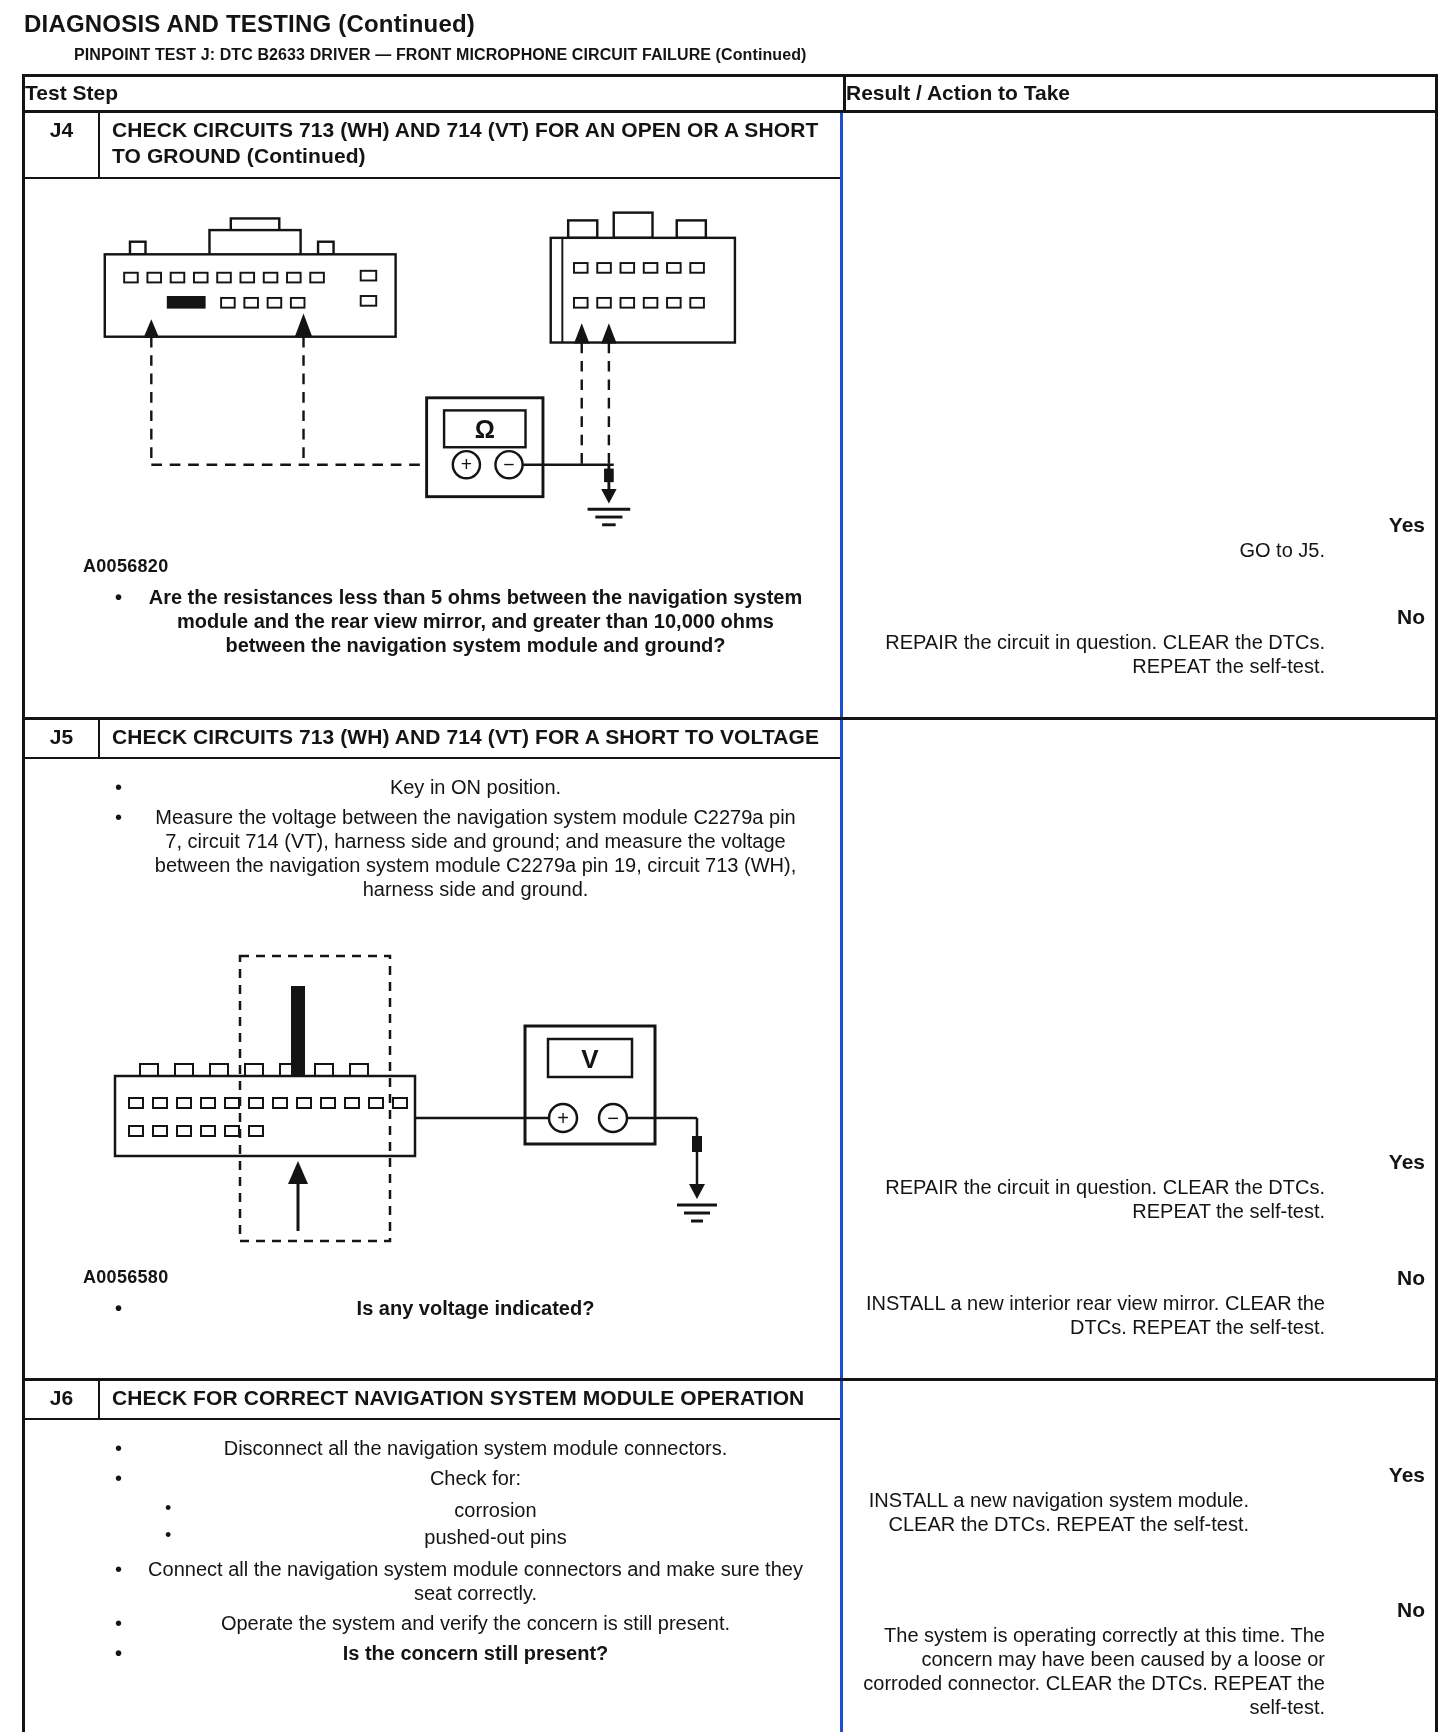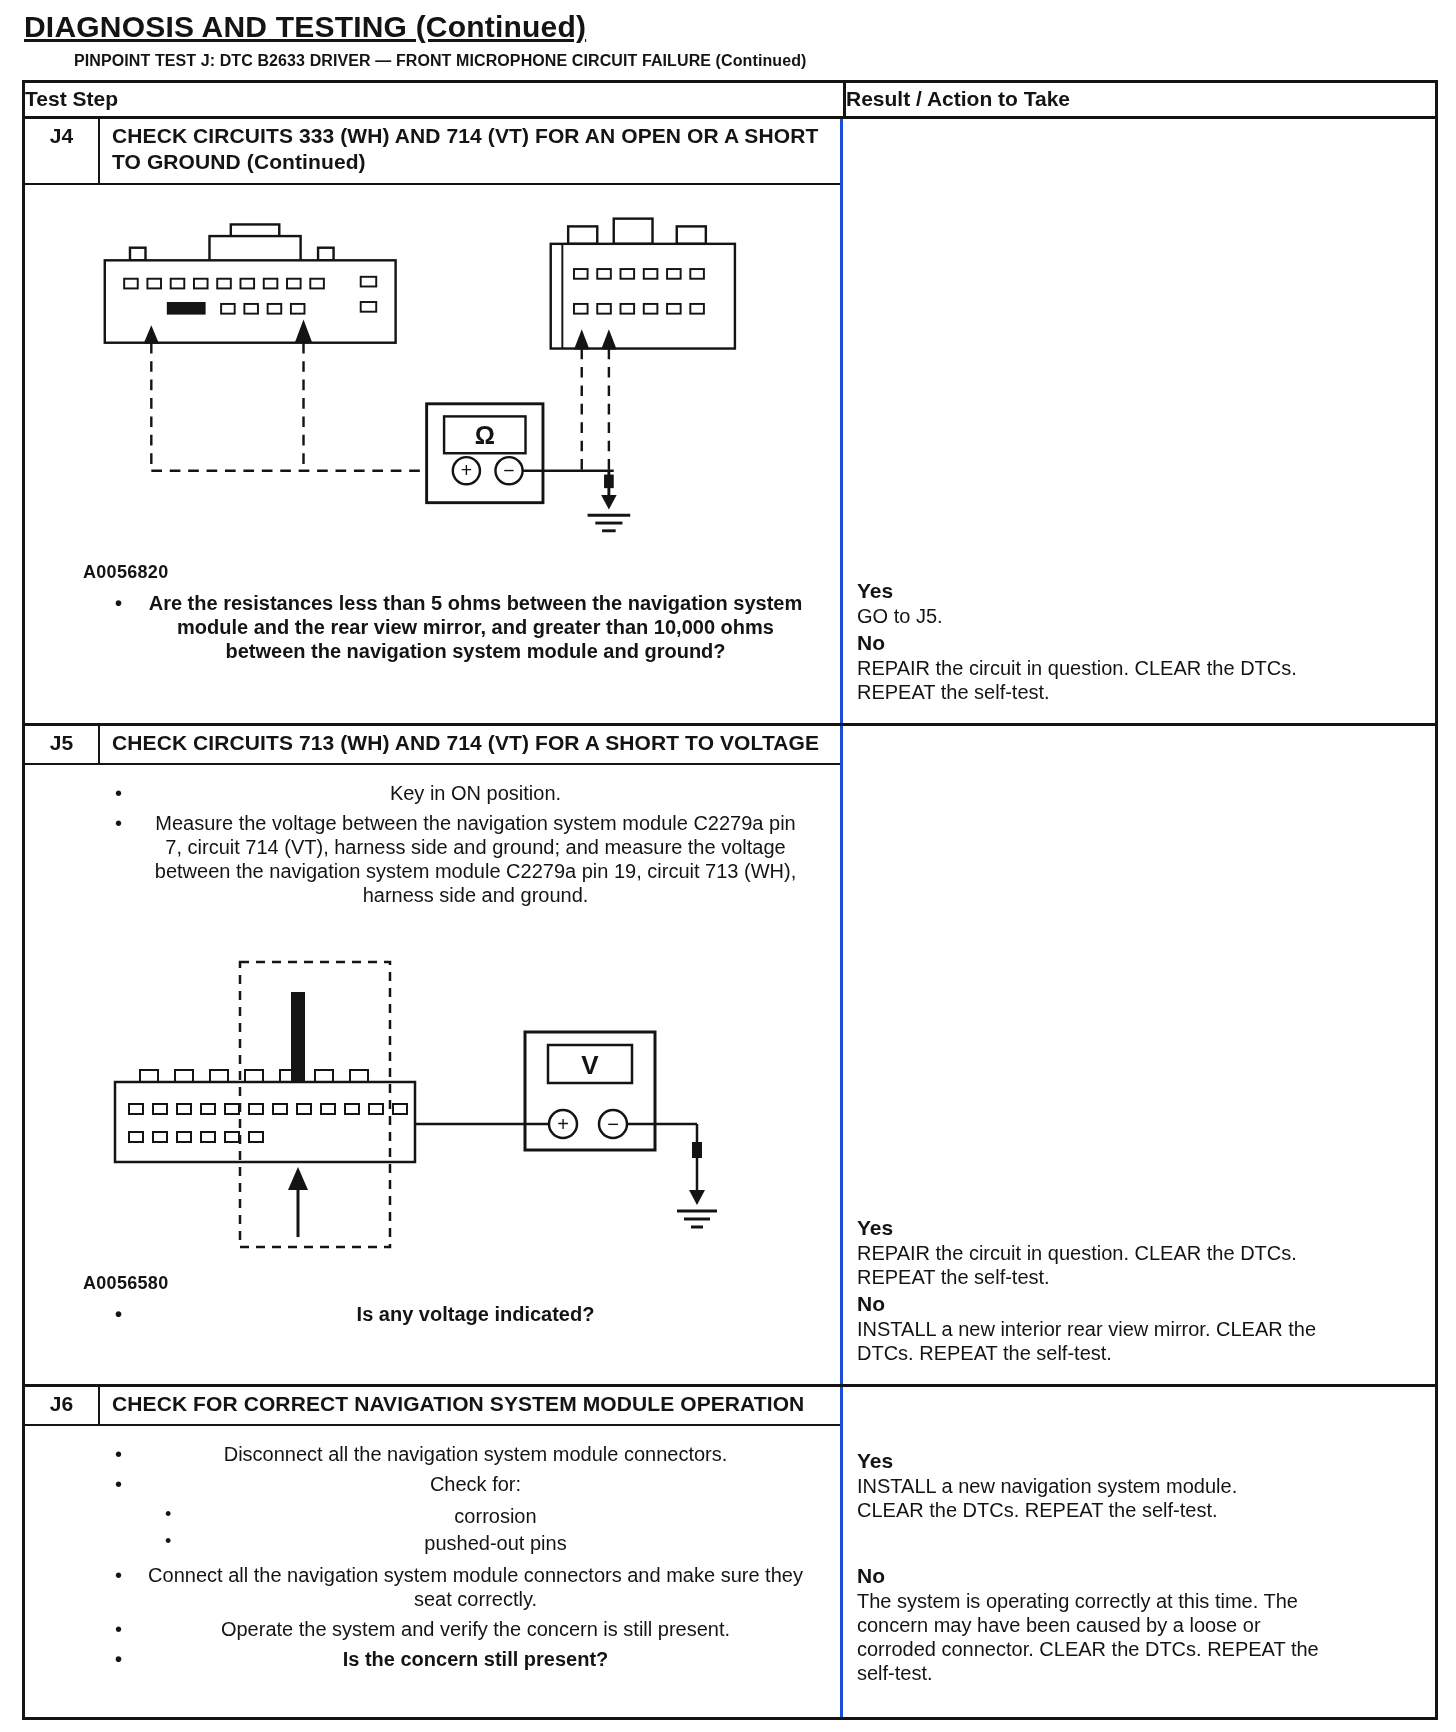--- a/index.html
+++ b/index.html
@@ -4,21 +4,21 @@
 <style>
   html,body{margin:0;padding:0;background:#fff;}
   body{
     width:1456px;height:1732px;
     font-family:"Liberation Sans", sans-serif;
     color:#141414;
     overflow:hidden;
   }
   .doc{padding:6px 20px 0 22px;}
   .page-title{
-    font-size:30px;font-weight:bold;margin:4px 0 8px 2px;letter-spacing:.2px;text-decoration:underline;
+    font-size:24px;font-weight:bold;margin:4px 0 8px 2px;letter-spacing:.2px;
   }
   .page-subtitle{
     font-size:16px;font-weight:bold;margin:0 0 10px 52px;letter-spacing:.1px;
   }
   .ptable{
     border:3px solid #141414;
     width:1410px;
   }
   .thead{
     display:grid;grid-template-columns:818px 1fr;
@@ -67,21 +67,21 @@
   .figure{margin:14px 0 0 60px;}
   .fig-label{
     font-size:18px;font-weight:bold;margin:6px 0 2px 58px;letter-spacing:.3px;
   }
   .row-j5 .figure{margin-top:30px;}
 
   .result-col{
     display:flex;flex-direction:column;
     padding:8px 10px 8px 14px;font-size:20px;line-height:1.2;
   }
-  .rb{margin:1px 0;}
+  .rb{margin:21px 0;text-align:right;}
   .rlabel{font-weight:bold;font-size:21px;margin-bottom:1px;}
   .raction{max-width:468px;}
   .row-j4 .result-col,.row-j5 .result-col{justify-content:flex-end;padding-bottom:18px;}
   .row-j6 .result-col{justify-content:flex-start;padding-top:60px;}
   .row-j6 .rb + .rb{margin-top:40px;}
   .row-j6 .rb-yes .raction{max-width:392px;}
 
   svg{display:block;}
   .fig-svg{stroke:#141414;}
 </style>
@@ -96,21 +96,21 @@
 
     <div class="thead">
       <div class="th left">Test Step</div>
       <div class="th right">Result / Action to Take</div>
     </div>
 
     <div class="trow row-j4">
       <div class="step-col">
         <div class="step-head">
           <div class="step-id">J4</div>
-          <div class="step-title">CHECK CIRCUITS 333 (WH) AND 714 (VT) FOR AN OPEN OR A SHORT TO GROUND (Continued)</div>
+          <div class="step-title">CHECK CIRCUITS 713 (WH) AND 714 (VT) FOR AN OPEN OR A SHORT TO GROUND (Continued)</div>
         </div>
         <div class="step-body">
           <div class="figure">
             <svg class="fig-svg" width="660" height="349" viewBox="0 0 680 360">
               <g fill="none" stroke="#141414" stroke-width="2.5">
 
                 <g>
                   <rect x="150" y="18" width="50" height="16" fill="#fff"></rect>
                   <rect x="128" y="30" width="94" height="27" fill="#fff"></rect>
                   <rect x="46" y="42" width="16" height="13" fill="#fff"></rect>

